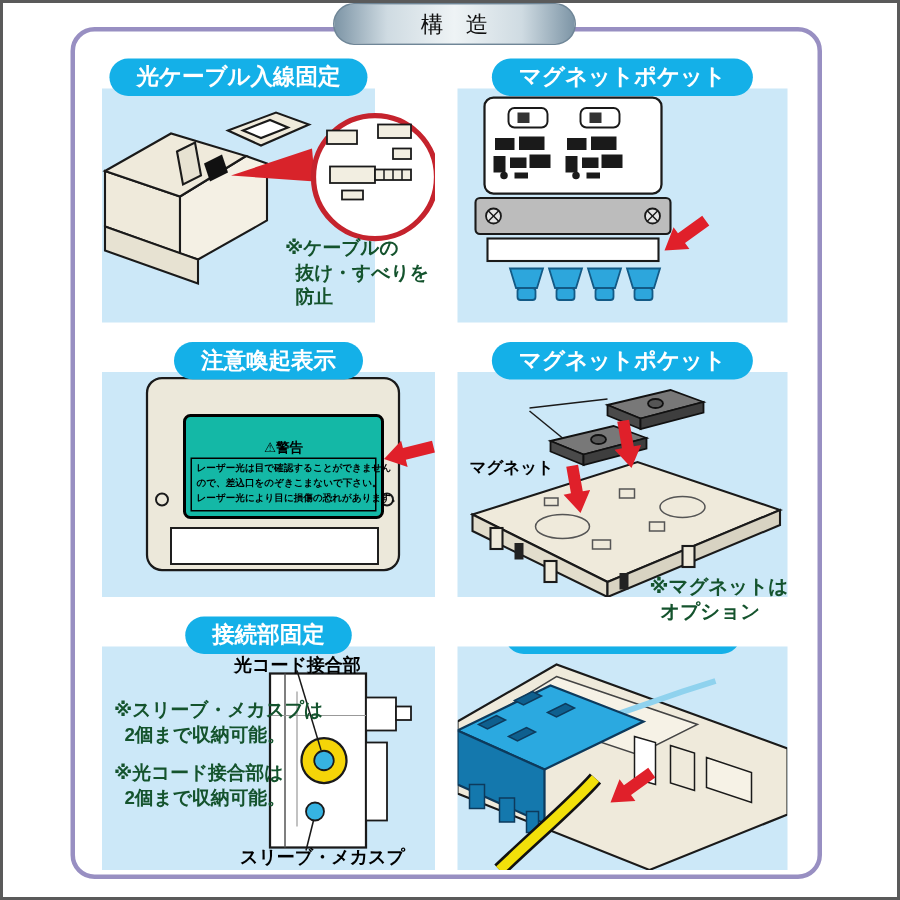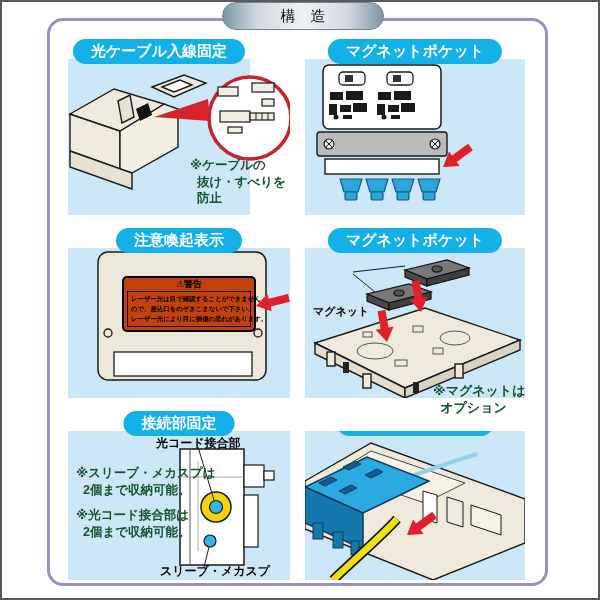--- a/index.html
+++ b/index.html
@@ -16,22 +16,22 @@
   .panel{position:absolute;background:#cce8f8;}
   .panel-title{position:absolute;top:-20px;left:50%;transform:translateX(-50%);
         background:#14b0e8;color:#fff;font-weight:bold;font-size:15px;
         padding:3px 18px;border-radius:15px;white-space:nowrap;z-index:4;}
   .note{position:absolute;font-weight:bold;font-size:12.5px;line-height:1.32;
         white-space:pre;color:#14532d;}
   .part-label{position:absolute;font-weight:bold;font-size:12px;color:#000;white-space:nowrap;}
   .small-label{position:absolute;font-weight:bold;font-size:11px;color:#000;white-space:nowrap;margin-top:40px;}
   svg{position:absolute;left:0;top:0;}
   
-  #warn-label{position:absolute;left:54px;top:28px;width:134px;background:#c2410c;
-        border:2px solid #000;border-radius:5px;padding:1px 3px 3px;box-sizing:border-box;z-index:2;}
+  #warn-label{position:absolute;left:54px;top:28px;width:134px;background:#14b8a6;
+        border:2px solid #000;border-radius:5px;padding:15px 3px 3px;box-sizing:border-box;z-index:2;}
   #warn-label .hdr{text-align:center;font-weight:bold;font-size:9px;line-height:1.2;color:#000;}
   #warn-label .bdy{border:1px solid #000;margin-top:1px;padding:2px 3px;
         font-size:6.4px;font-weight:bold;line-height:1.55;white-space:pre;color:#000;}
 </style>
 </head>
 <body>
 
 <div id="page">
   <div id="frame"></div>
   <div id="header-pill">

